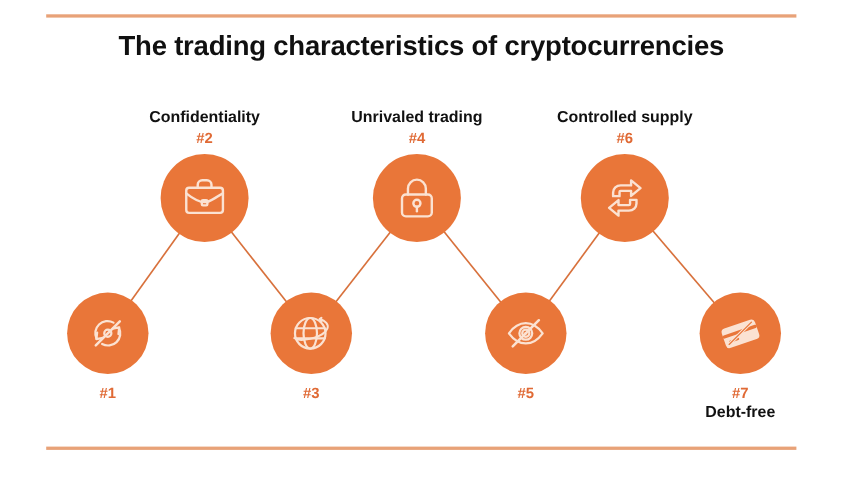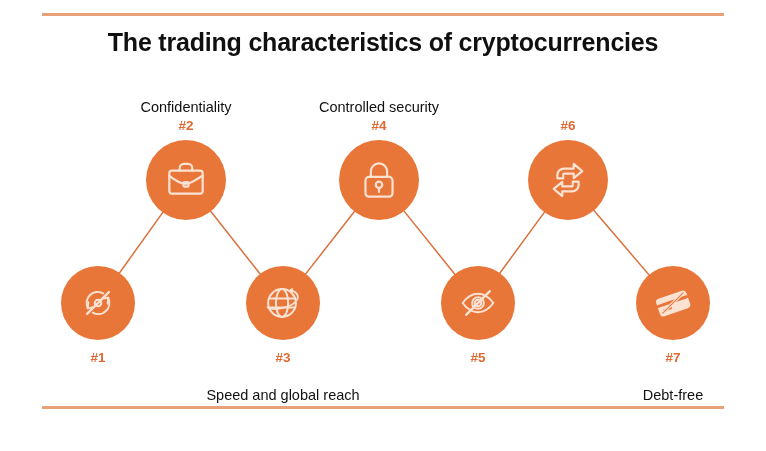--- a/index.html
+++ b/index.html
@@ -76,23 +76,22 @@
   .node-text {
     position: absolute;
     left: 0;
     transform: translateX(-50%);
     text-align: center;
     white-space: nowrap;
     line-height: 1.28;
   }
   .node-title {
     font-size: 14.5px;
-    font-weight: normal;
+    font-weight: bold;
     color: #111111;
-    margin-top: 20px;
   }
   .node-num {
     font-size: 13.5px;
     font-weight: bold;
     color: #E06A35;
   }
   
   .node.top .node-text { bottom: 46px; }
   
   .node.bottom .node-text { top: 46px; }
@@ -156,36 +155,35 @@
         <circle cx="23" cy="24" r="14.5"></circle>
         <ellipse cx="23" cy="24" rx="6.4" ry="14.5"></ellipse>
         <path d="M9.2 19.2h27.6M9.2 28.8h27.6"></path>
         <path d="M32 10.5c5.6 1.6 8.6 5.2 7.3 8.8-1.5 4.2-8 8.2-16.3 10-6.9 1.5-12.9 1.1-15.2-.8" stroke-width="1.9"></path>
         <path d="M33.6 9.4 32 10.6l1.9 1.6"></path>
       </svg>
           </span>
         </div>
         <div class="node-text">
           <div class="node-num">#3</div>
-          <div class="node-title">Speed and global reach</div>
         </div>
       </div>
       <div class="node top" style="left: 379px; top: 180px;">
         <div class="bubble" style="width: 80px; height: 80px; background: rgb(233, 118, 57);">
           <span>
             <svg width="50" height="50" viewBox="0 0 48 48" fill="none" stroke="#FBE2D2" stroke-width="2.1" stroke-linecap="round" stroke-linejoin="round">
         <rect x="11" y="21" width="26" height="19" rx="3.4"></rect>
         <path d="M16.2 21v-5.2a7.8 7.8 0 0 1 15.6 0V21"></path>
         <circle cx="24" cy="28.6" r="3.1"></circle>
         <path d="M24 31.5v4.1"></path>
       </svg>
           </span>
         </div>
         <div class="node-text">
-          <div class="node-title">Controlled security</div>
+          <div class="node-title">Unrivaled trading</div>
           <div class="node-num">#4</div>
         </div>
       </div>
       <div class="node bottom" style="left: 478px; top: 303px;">
         <div class="bubble" style="width: 74px; height: 74px; background: rgb(233, 118, 57);">
           <span>
             <svg width="46" height="46" viewBox="0 0 48 48" fill="none" stroke="#FBE2D2" stroke-width="2.1" stroke-linecap="round" stroke-linejoin="round">
         <path d="M8 24c4.6-6.4 9.9-9.6 16-9.6S35.4 17.6 40 24c-4.6 6.4-9.9 9.6-16 9.6S12.6 30.4 8 24z"></path>
         <circle cx="24" cy="24" r="6.1"></circle>
         <circle cx="24" cy="24" r="3.4"></circle>
@@ -201,20 +199,21 @@
       <div class="node top" style="left: 568px; top: 180px;">
         <div class="bubble" style="width: 80px; height: 80px; background: rgb(233, 118, 57);">
           <span>
             <svg width="50" height="50" viewBox="0 0 48 48" fill="none" stroke="#FBE2D2" stroke-width="2.1" stroke-linejoin="round" stroke-linecap="round">
         <path d="M13.8 19.2c0-3.6 2.9-6.2 6.6-6.2h9.1V8.6l8.2 6.8-8.2 6.8v-4.4h-9.1c-.6 0-1 .4-1 1v3.6h-5.6v-3.2z"></path>
         <path d="M34.2 28.8c0 3.6-2.9 6.2-6.6 6.2h-9.1v4.4l-8.2-6.8 8.2-6.8v4.4h9.1c.6 0 1-.4 1-1v-3.6h5.6v3.2z"></path>
       </svg>
           </span>
         </div>
         <div class="node-text">
+          <div class="node-title">Controlled supply</div>
           <div class="node-num">#6</div>
         </div>
       </div>
       <div class="node bottom" style="left: 673px; top: 303px;">
         <div class="bubble" style="width: 74px; height: 74px; background: rgb(233, 118, 57);">
           <span>
             <svg width="46" height="46" viewBox="0 0 48 48" fill="none" stroke="#FBE2D2" stroke-width="2.3" stroke-linejoin="round" stroke-linecap="round">
         <g transform="rotate(-19 24 24)">
           <rect x="8.5" y="16" width="31" height="17" rx="2.6" fill="#FBE2D2" stroke="#FBE2D2"></rect>
           <path d="M8.5 22.4h31" stroke="#E97639" stroke-width="3.2"></path>

